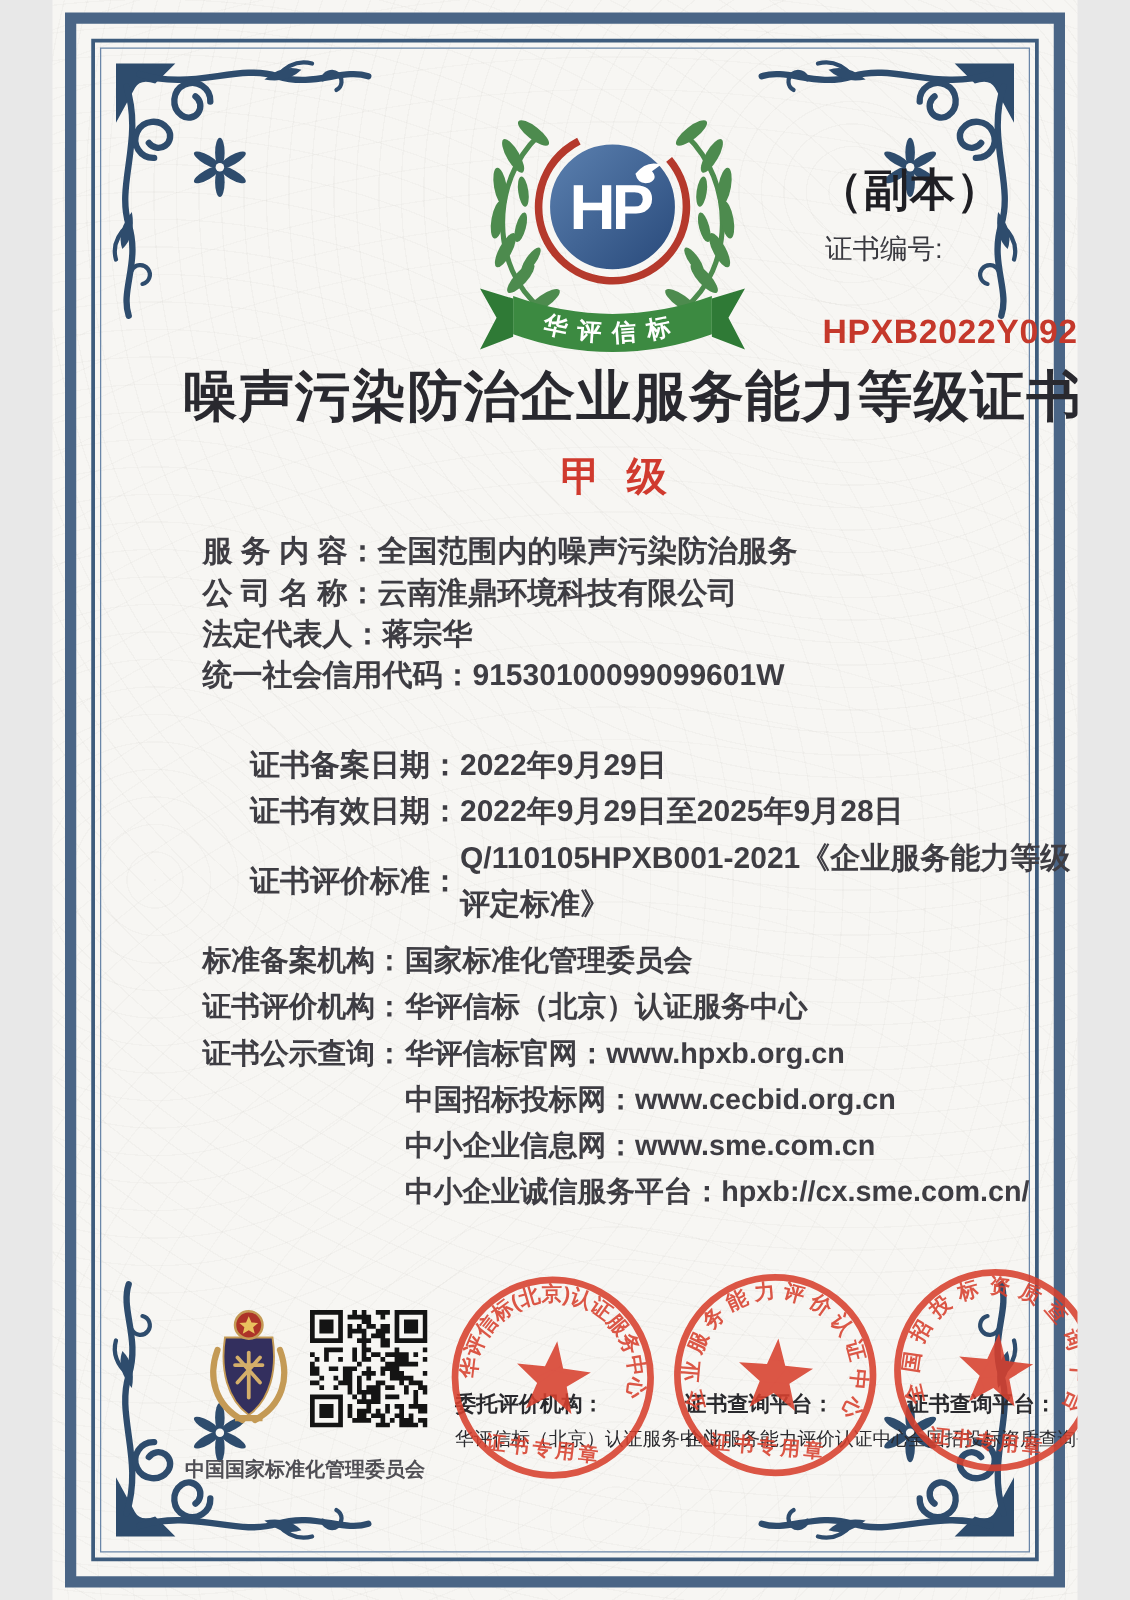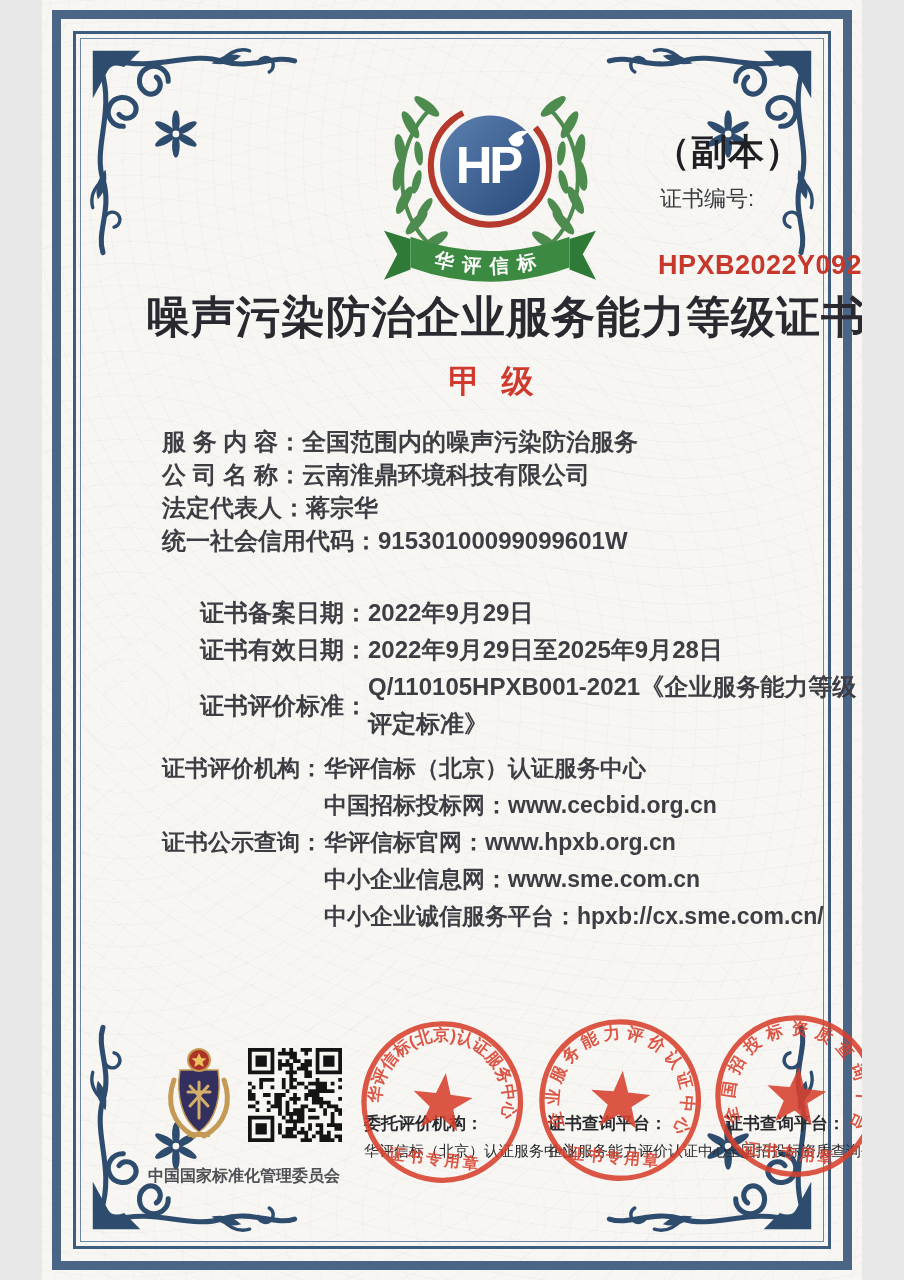--- a/index.html
+++ b/index.html
@@ -214,30 +214,34 @@
         <span class="val">2022年9月29日至2025年9月28日</span>
       </div>
     <div class="frow wrap">
         <span class="lbl">证书评价标准：</span>
         <span class="val">Q/110105HPXB001-2021《企业服务能力等级评定标准》</span>
       </div>
   </div>
 
   <div class="block orgs">
     <div class="frow">
+        <span class="lbl">标准备案机构：</span>
+        <span>国家标准化管理委员会</span>
+      </div>
+    <div class="frow">
         <span class="lbl">证书评价机构：</span>
         <span>华评信标（北京）认证服务中心</span>
       </div>
     <div class="frow">
+        <span class="lbl">证书公示查询：</span>
+        <span>华评信标官网：www.hpxb.org.cn</span>
+      </div>
+    <div class="frow">
         <span class="lbl"></span>
         <span>中国招标投标网：www.cecbid.org.cn</span>
-      </div>
-    <div class="frow">
-        <span class="lbl">证书公示查询：</span>
-        <span>华评信标官网：www.hpxb.org.cn</span>
       </div>
     <div class="frow">
         <span class="lbl"></span>
         <span>中小企业信息网：www.sme.com.cn</span>
       </div>
     <div class="frow">
         <span class="lbl"></span>
         <span>中小企业诚信服务平台：hpxb://cx.sme.com.cn/</span>
       </div>
   </div>

